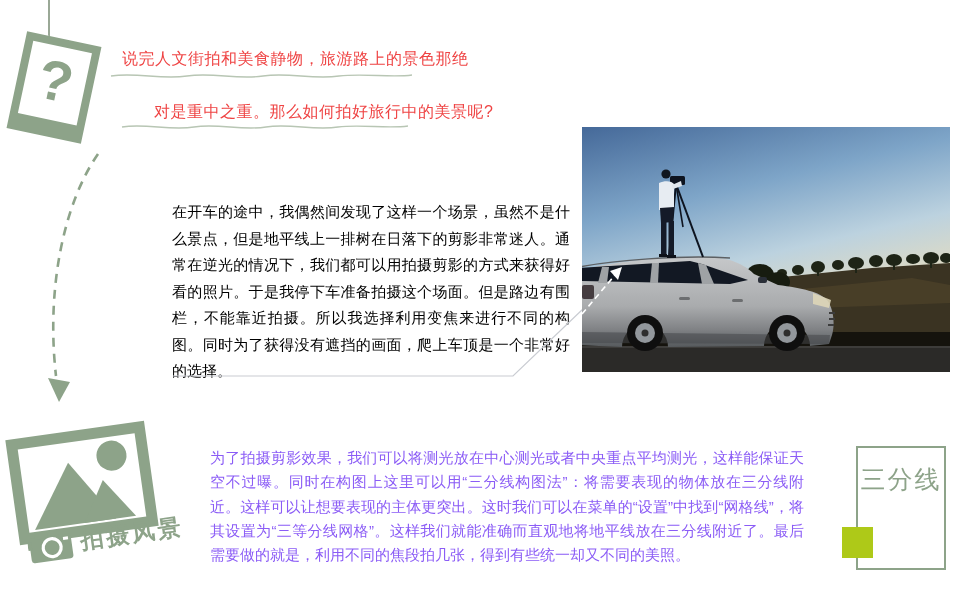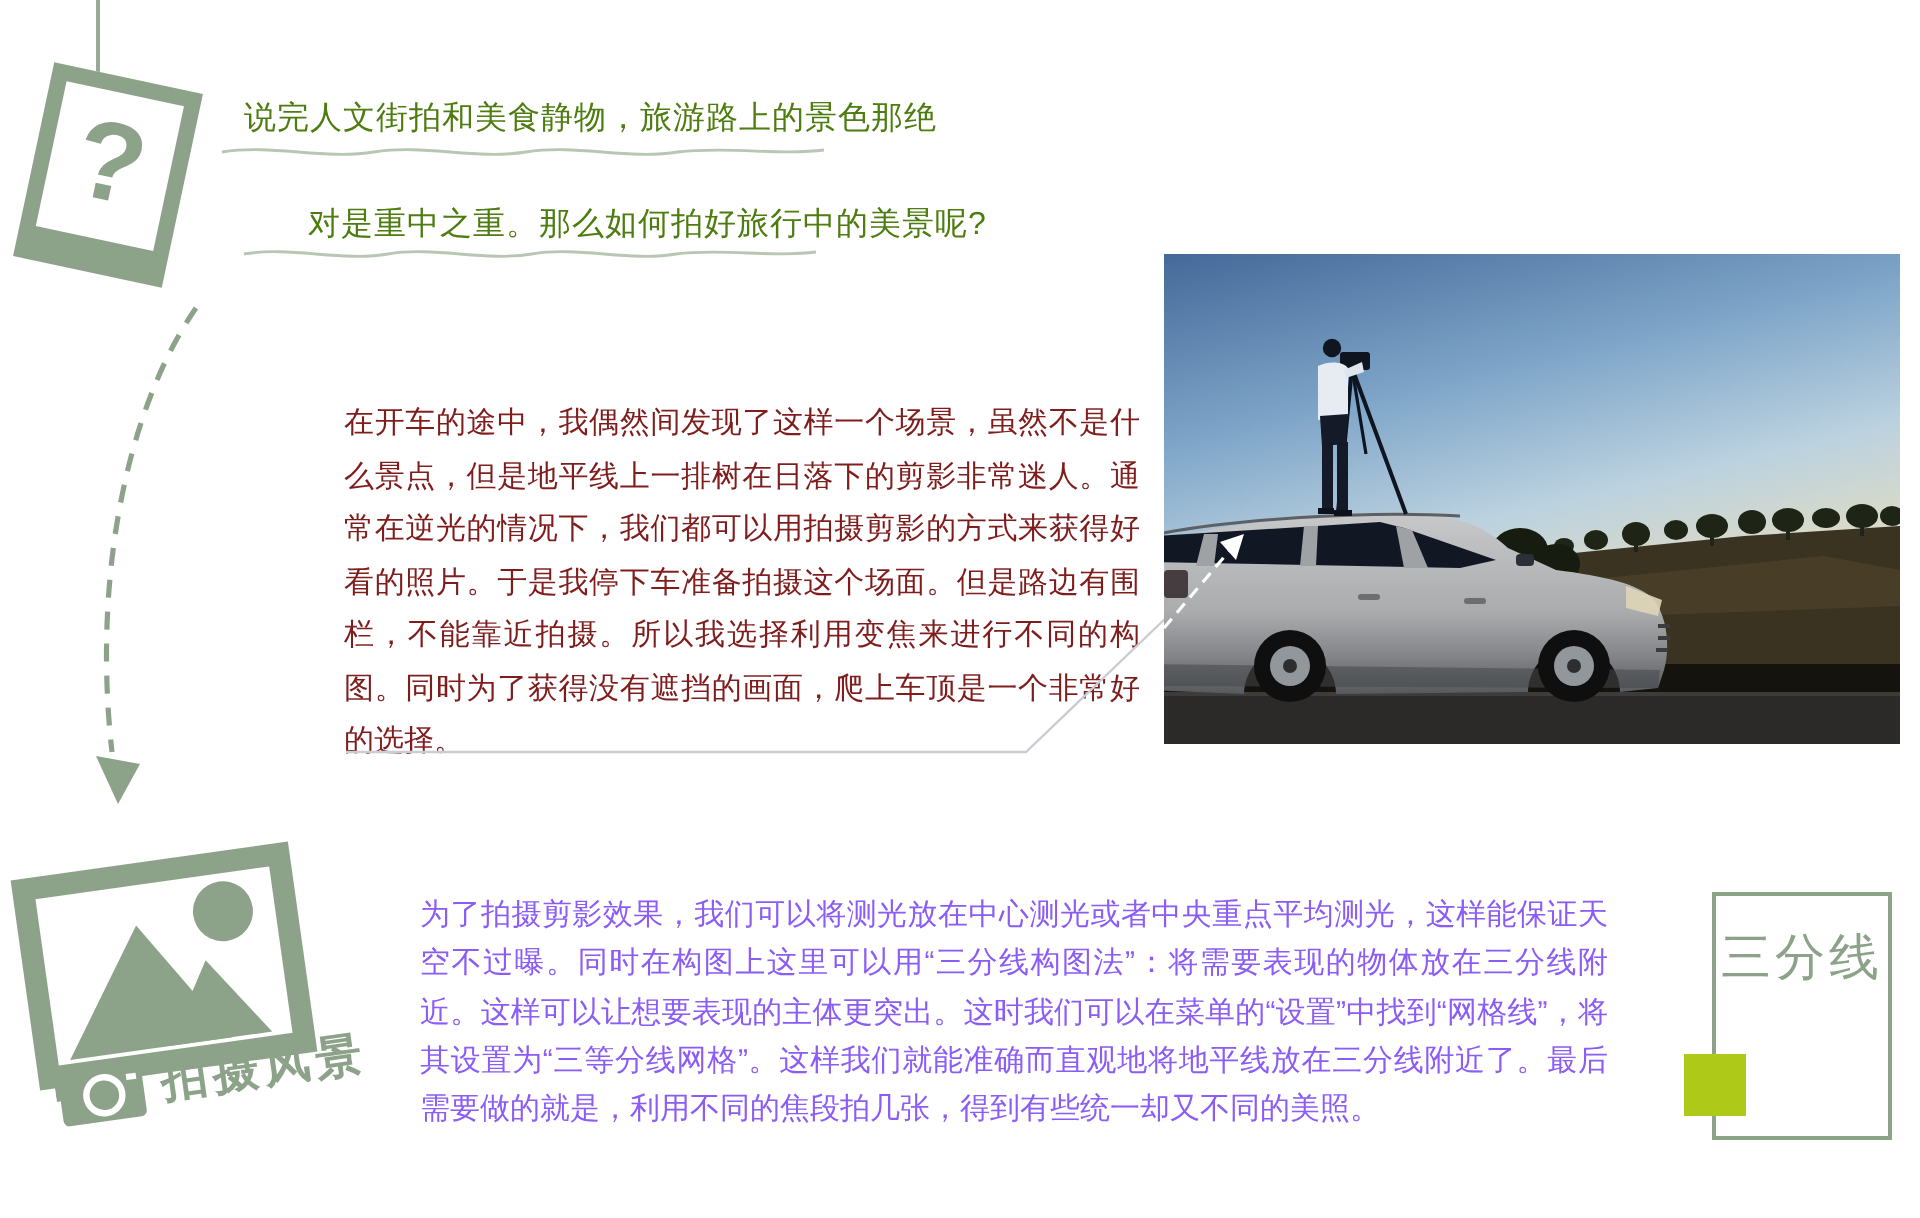--- a/index.html
+++ b/index.html
@@ -18,33 +18,33 @@
     border:8px solid #8da389;border-bottom-width:17px;
     transform:rotate(12deg);
     display:flex;align-items:center;justify-content:center;
   }
   .q-mark{
     font-size:56px;font-weight:bold;color:#8da389;line-height:1;
     margin-top:-4px;
   }
 
   
-  .intro-line{color:#4d7c0f;font-size:16px;letter-spacing:0.5px;white-space:nowrap;}
+  .intro-line{color:#ef4444;font-size:16px;letter-spacing:0.5px;white-space:nowrap;}
   .intro-line1{left:122px;top:49px;}
   .intro-line2{left:122px;top:102px;margin-left:32px;}
   .wavy1{left:109px;top:71px;}
   .wavy2{left:120px;top:122px;}
 
   
   .dashed-arrow{left:40px;top:148px;}
 
   
   .story{
     left:172px;top:199px;width:398px;
-    color:#7f1d1d;font-size:15px;line-height:26.5px;
+    color:#000000;font-size:15px;line-height:26.5px;
     text-align:justify;
   }
 
   
   .leader{left:172px;top:307px;}
 
   
   .photo{left:582px;top:127px;width:368px;height:245px;}
 
   

